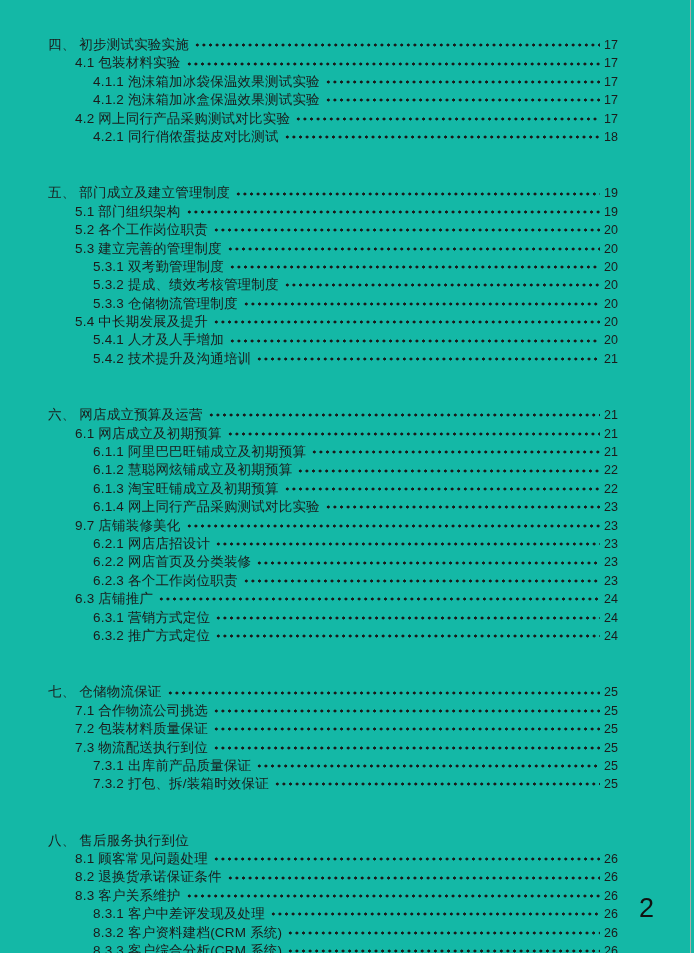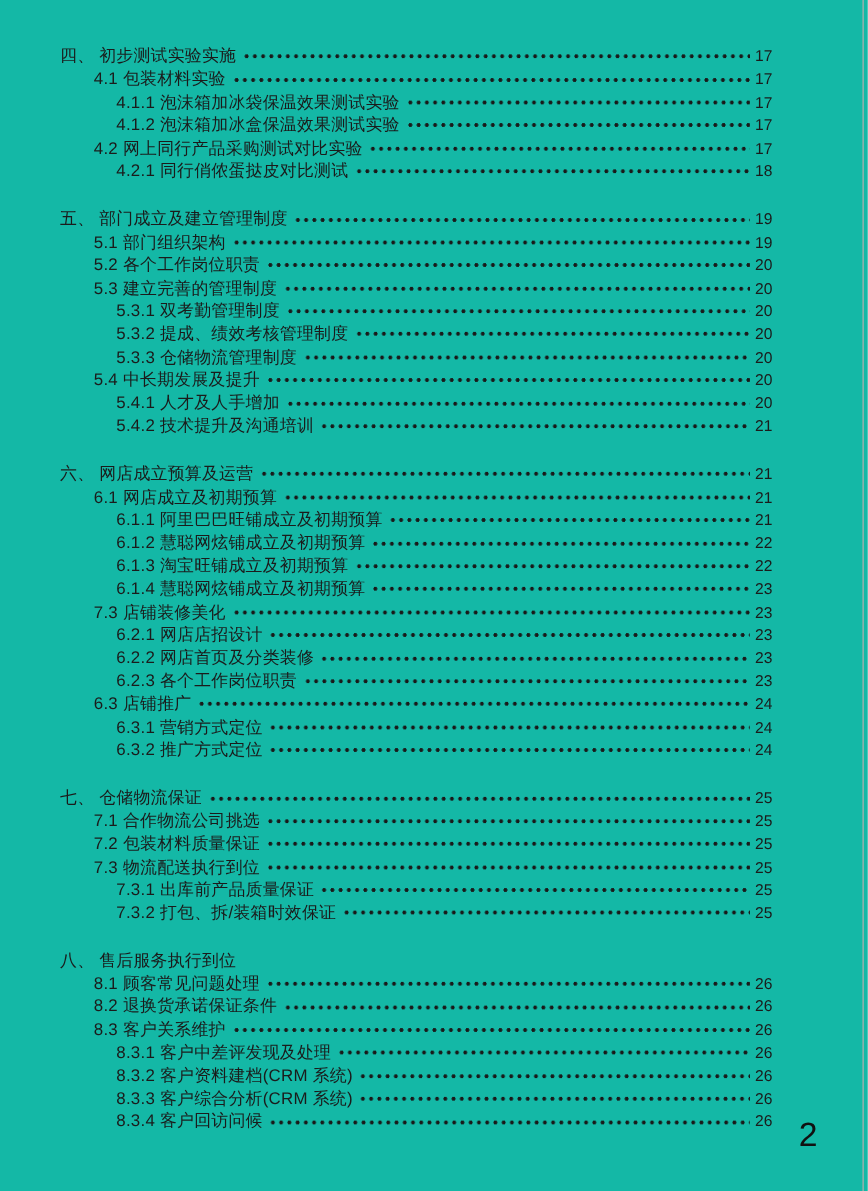--- a/index.html
+++ b/index.html
@@ -14,21 +14,21 @@
   .page {
     position:absolute; inset:0; background:#14b8a6;
   }
   .page-edge {
     position:absolute; top:0; bottom:0; right:3px; width:1px;
     background:#aeaeae;
   }
   .toc {
     position:absolute; top:36px; left:48px; right:64px;
   }
-  .toc-section { margin-top:20px; }
+  .toc-section { margin-top:38px; }
   .toc-section:first-child { margin-top:0; }
   .row {
     display:flex; align-items:center;
     height:18.4px;
     font-size:13.5px;
     line-height:18.4px;
     white-space:nowrap;
   }
   .row.level-0 { padding-left:0; }
   .row.level-1 { padding-left:27px; }
@@ -162,26 +162,26 @@
           <span class="label">6.1.2 慧聪网炫铺成立及初期预算</span>
           <span class="leader"></span>
           <span class="pagenum">22</span>
         </div>
         <div class="row level-2">
           <span class="label">6.1.3 淘宝旺铺成立及初期预算</span>
           <span class="leader"></span>
           <span class="pagenum">22</span>
         </div>
         <div class="row level-2">
-          <span class="label">6.1.4 慧聪网炫铺成立及初期预算</span>
-          <span class="leader"></span>
-          <span class="pagenum">23</span>
-        </div>
-        <div class="row level-1">
-          <span class="label">7.3 店铺装修美化</span>
+          <span class="label">6.1.4 网上同行产品采购测试对比实验</span>
+          <span class="leader"></span>
+          <span class="pagenum">23</span>
+        </div>
+        <div class="row level-1">
+          <span class="label">9.7 店铺装修美化</span>
           <span class="leader"></span>
           <span class="pagenum">23</span>
         </div>
         <div class="row level-2">
           <span class="label">6.2.1 网店店招设计</span>
           <span class="leader"></span>
           <span class="pagenum">23</span>
         </div>
         <div class="row level-2">
           <span class="label">6.2.2 网店首页及分类装修</span>

